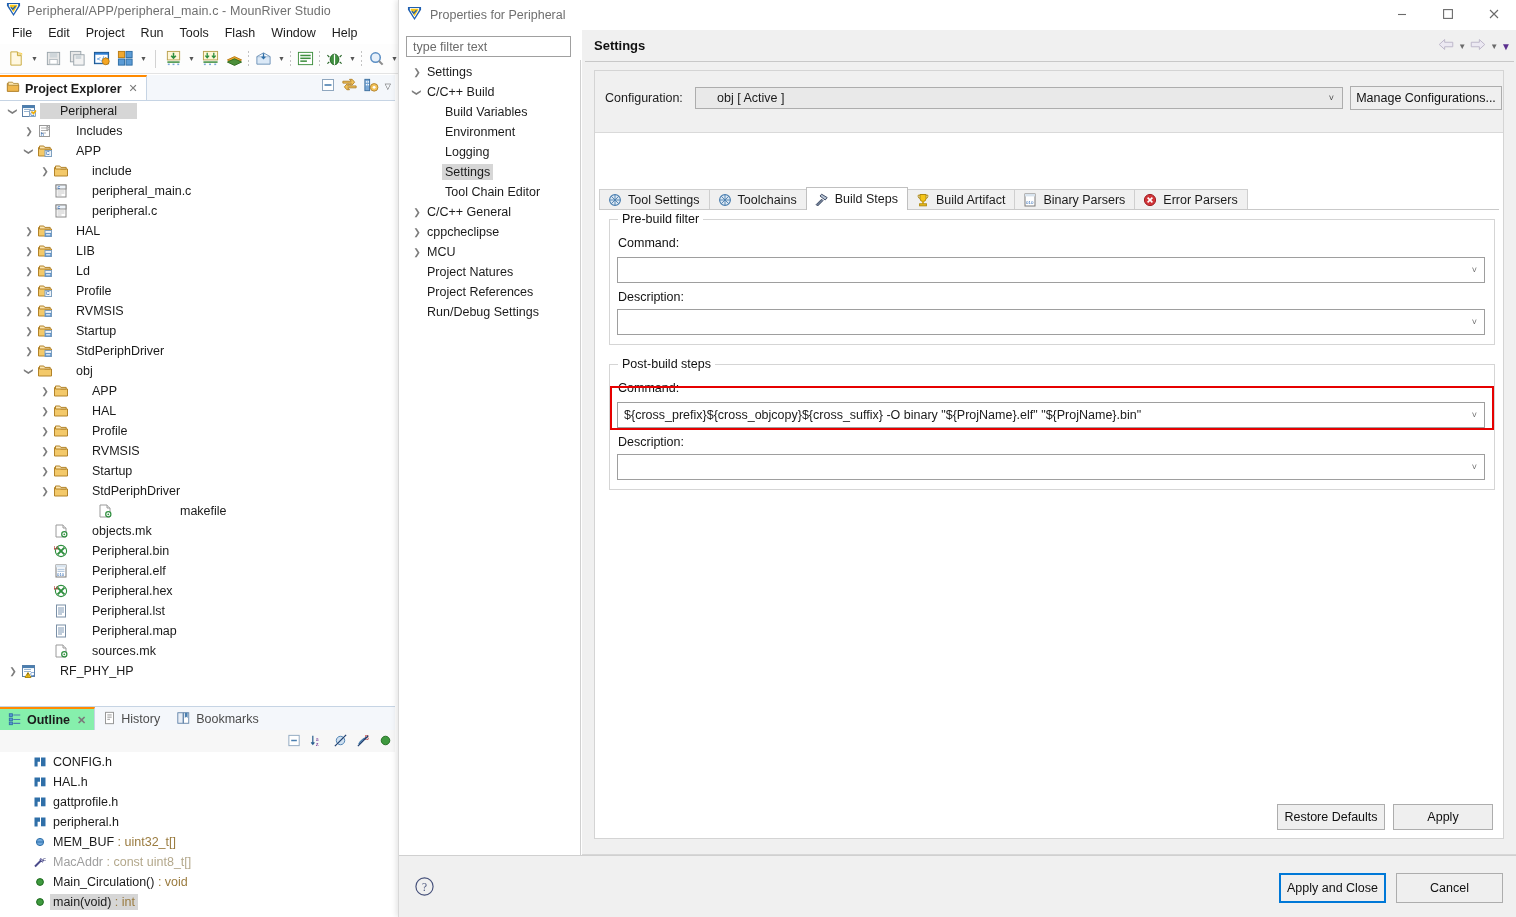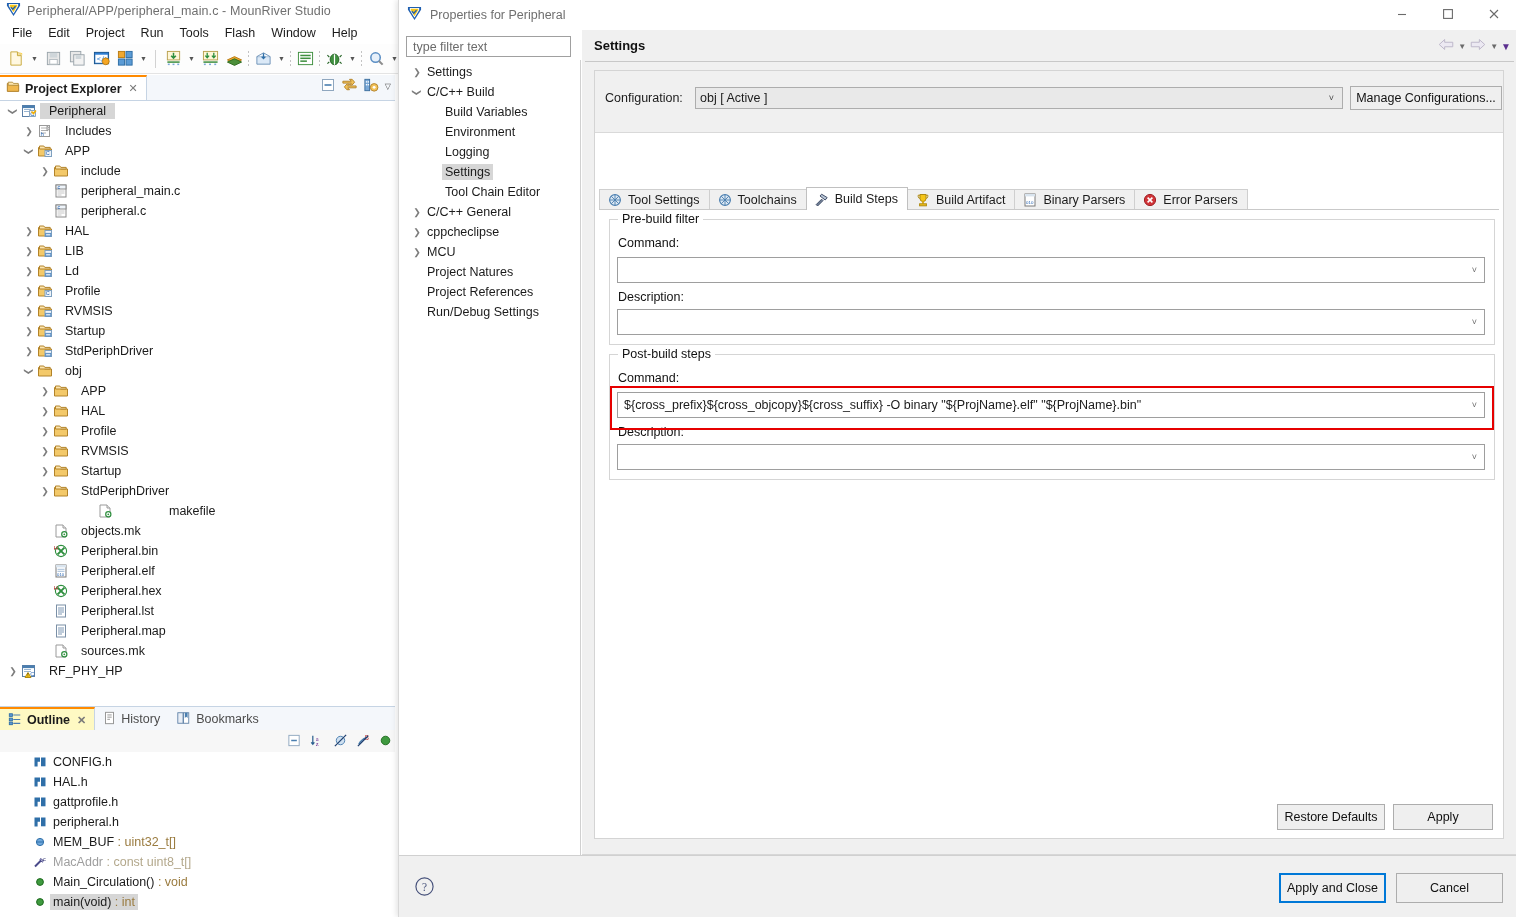--- a/index.html
+++ b/index.html
@@ -56,38 +56,38 @@
   }
   .pe-tab-label { font-size: 12.5px; font-weight: bold; color: #1b1b1b; }
   .pe-tab-close { font-size: 11px; color: #7a7a7a; margin-left: 2px; }
   .pe-toolicons { position: absolute; right: 4px; top: 2px; display: flex; align-items: center; gap: 5px; }
 
   .pe-tree {
     position: absolute; left: 0; top: 101px; width: 395px; height: 604px;
     background: #ffffff; overflow: hidden;
   }
   .tr-row { height: 20px; display: flex; align-items: center; white-space: nowrap; }
-  .tr-row .lbl { font-size: 12.5px; color: #1a1a1a; padding: 1px 9px; }
+  .tr-row .lbl { font-size: 12.5px; color: #1a1a1a; padding: 1px 20px; }
   .tr-row.sel .lbl { background: #d6d6d6; }
   .tw { width: 14px; min-width:14px; display: flex; align-items: center; justify-content: center; }
   .tw .chev { font-size: 9px; color: #7d7d7d; line-height: 1; }
   .ic { width: 18px; min-width:18px; display:flex; align-items:center; justify-content:center; margin-right: 2px; }
 
   .pe-scrollbar {
     position: absolute; right: 0; top: 101px; width: 5px; height: 604px; background: #f0f0f0;
   }
 
   
   .out-tabrow {
     position: absolute; left: 0; top: 706px; width: 395px; height: 24px;
     background: #f4f7fb; border-top: 1px solid #c6d4e4; border-bottom: 1px solid #c6d4e4;
     display: flex; align-items: center;
   }
   .out-tab { height: 24px; display: flex; align-items: center; gap: 5px; padding: 0 8px; box-sizing: border-box; }
-  .out-tab.active { background: #fef9c3; border-top: 2px solid #ff8a00; border-right: 1px solid #c6d4e4; font-weight: bold; }
+  .out-tab.active { background: #86efac; border-top: 2px solid #ff8a00; border-right: 1px solid #c6d4e4; font-weight: bold; }
   .out-tab .t { font-size: 12.5px; }
   .out-tab.inactive .t { color: #4c4c4c; }
   .out-toolrow { position: absolute; left: 0; top: 730px; width: 395px; height: 26px; background: #f7f7f7; }
   .out-tools { position: absolute; right: 3px; top: 3px; display: flex; align-items: center; gap: 8px; }
   .out-list { position: absolute; left: 0; top: 752px; width: 395px; height: 165px; background: #ffffff; }
   .ol-row { height: 20px; display: flex; align-items: center; padding-left: 30px; }
   .ol-row .oic { width: 20px; display: flex; align-items: center; justify-content: center; }
   .ol-row .olbl { font-size: 12.5px; padding: 1px 3px; }
   .ol-row.sel .olbl { background: #d6d6d6; }
   .olbl .ty { color: #9a7b3f; }
@@ -139,21 +139,21 @@
   }
 
   .cfg-group {
     position: absolute; left: 0px; top: 0px; width: 908px; height: 62px;
     background: #f0f0f0; border-bottom: 1px solid #d9d9d9; box-sizing: border-box;
   }
   .cfg-label { position: absolute; left: 10px; top: 20px; font-size: 12.5px; }
   .cfg-combo {
     position: absolute; left: 100px; top: 16px; width: 648px; height: 22px;
     background: #e9e9e9; border: 1px solid #adadad; box-sizing: border-box;
-    display: flex; align-items: center; padding-left: 4px; font-size: 12.5px;
+    display: flex; align-items: center; padding-left: 21px; font-size: 12.5px;
   }
   .cfg-combo .arrow { position: absolute; right: 8px; font-size: 9px; color: #444; }
   .btn {
     background: #efefef; border: 1px solid #adadad; box-sizing: border-box;
     font-family: "Liberation Sans", sans-serif; font-size: 12.5px; color: #111;
     display: flex; align-items: center; justify-content: center; cursor: default;
   }
   .btn.primary { border: 2px solid #0078d7; }
   .mgr-btn { position: absolute; left: 755px; top: 15px; width: 152px; height: 24px; }
 
@@ -1117,21 +1117,21 @@
               <span></span>
               <span class="arrow">˅</span>
             </div>
             <span class="fld-label" style="left:8px; top:70px;">Description:</span>
             <div class="combo-input" style="left:7px; top:89px; width:868px;">
               <span></span>
               <span class="arrow">˅</span>
             </div>
           </div>
 
-          <div class="group" style="left:14px; top:283px; width:886px; height:126px;">
+          <div class="group" style="left:14px; top:293px; width:886px; height:126px;">
             <span class="gtitle">Post-build steps</span>
             <span class="fld-label" style="left:8px; top:16px;">Command:</span>
             <div class="combo-input" style="left:7px; top:37px; width:868px;">
               <span>${cross_prefix}${cross_objcopy}${cross_suffix} -O binary "${ProjName}.elf"  "${ProjName}.bin"</span>
               <span class="arrow">˅</span>
             </div>
             <span class="fld-label" style="left:8px; top:70px;">Description:</span>
             <div class="combo-input" style="left:7px; top:89px; width:868px;">
               <span></span>
               <span class="arrow">˅</span>

